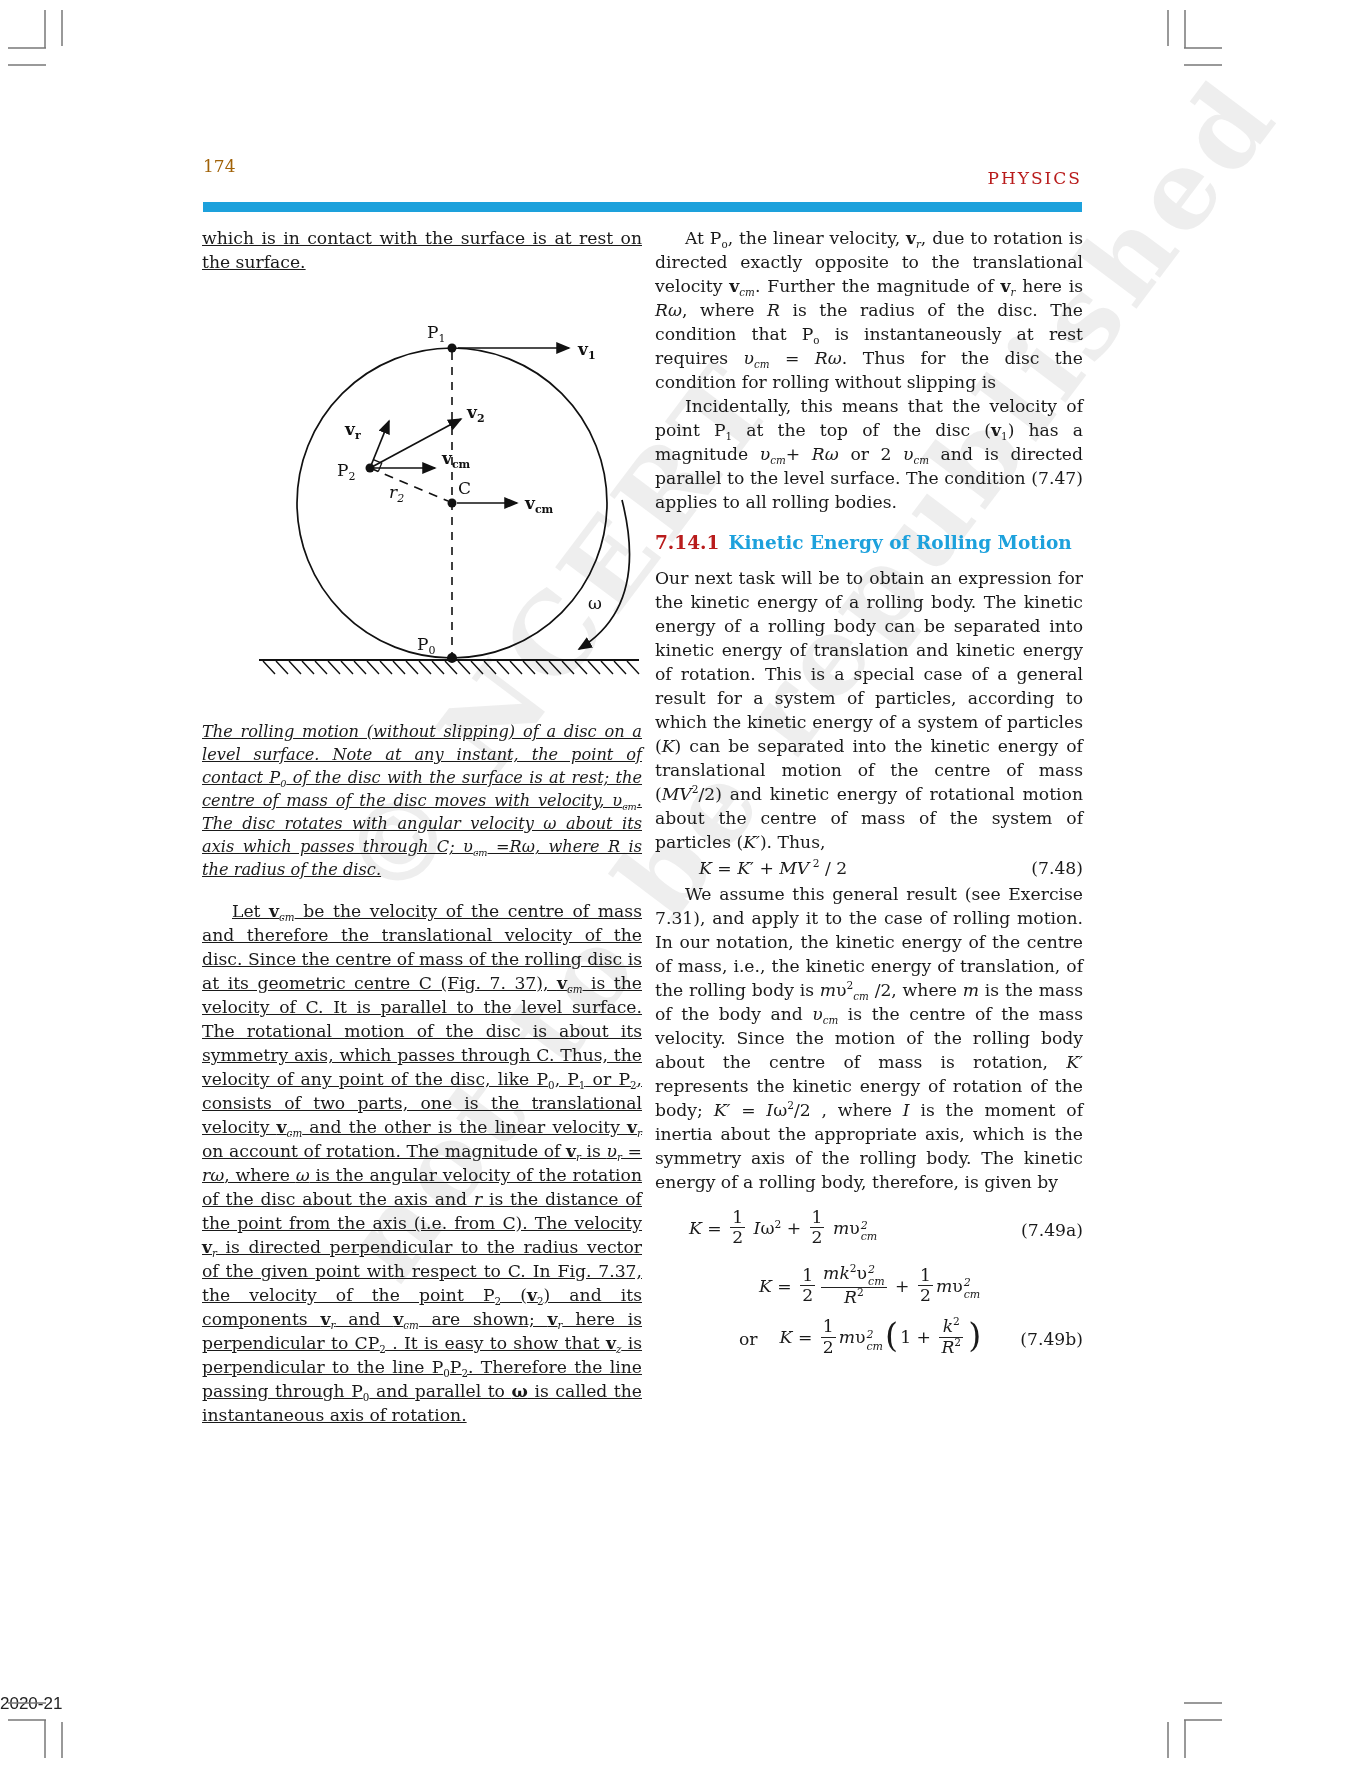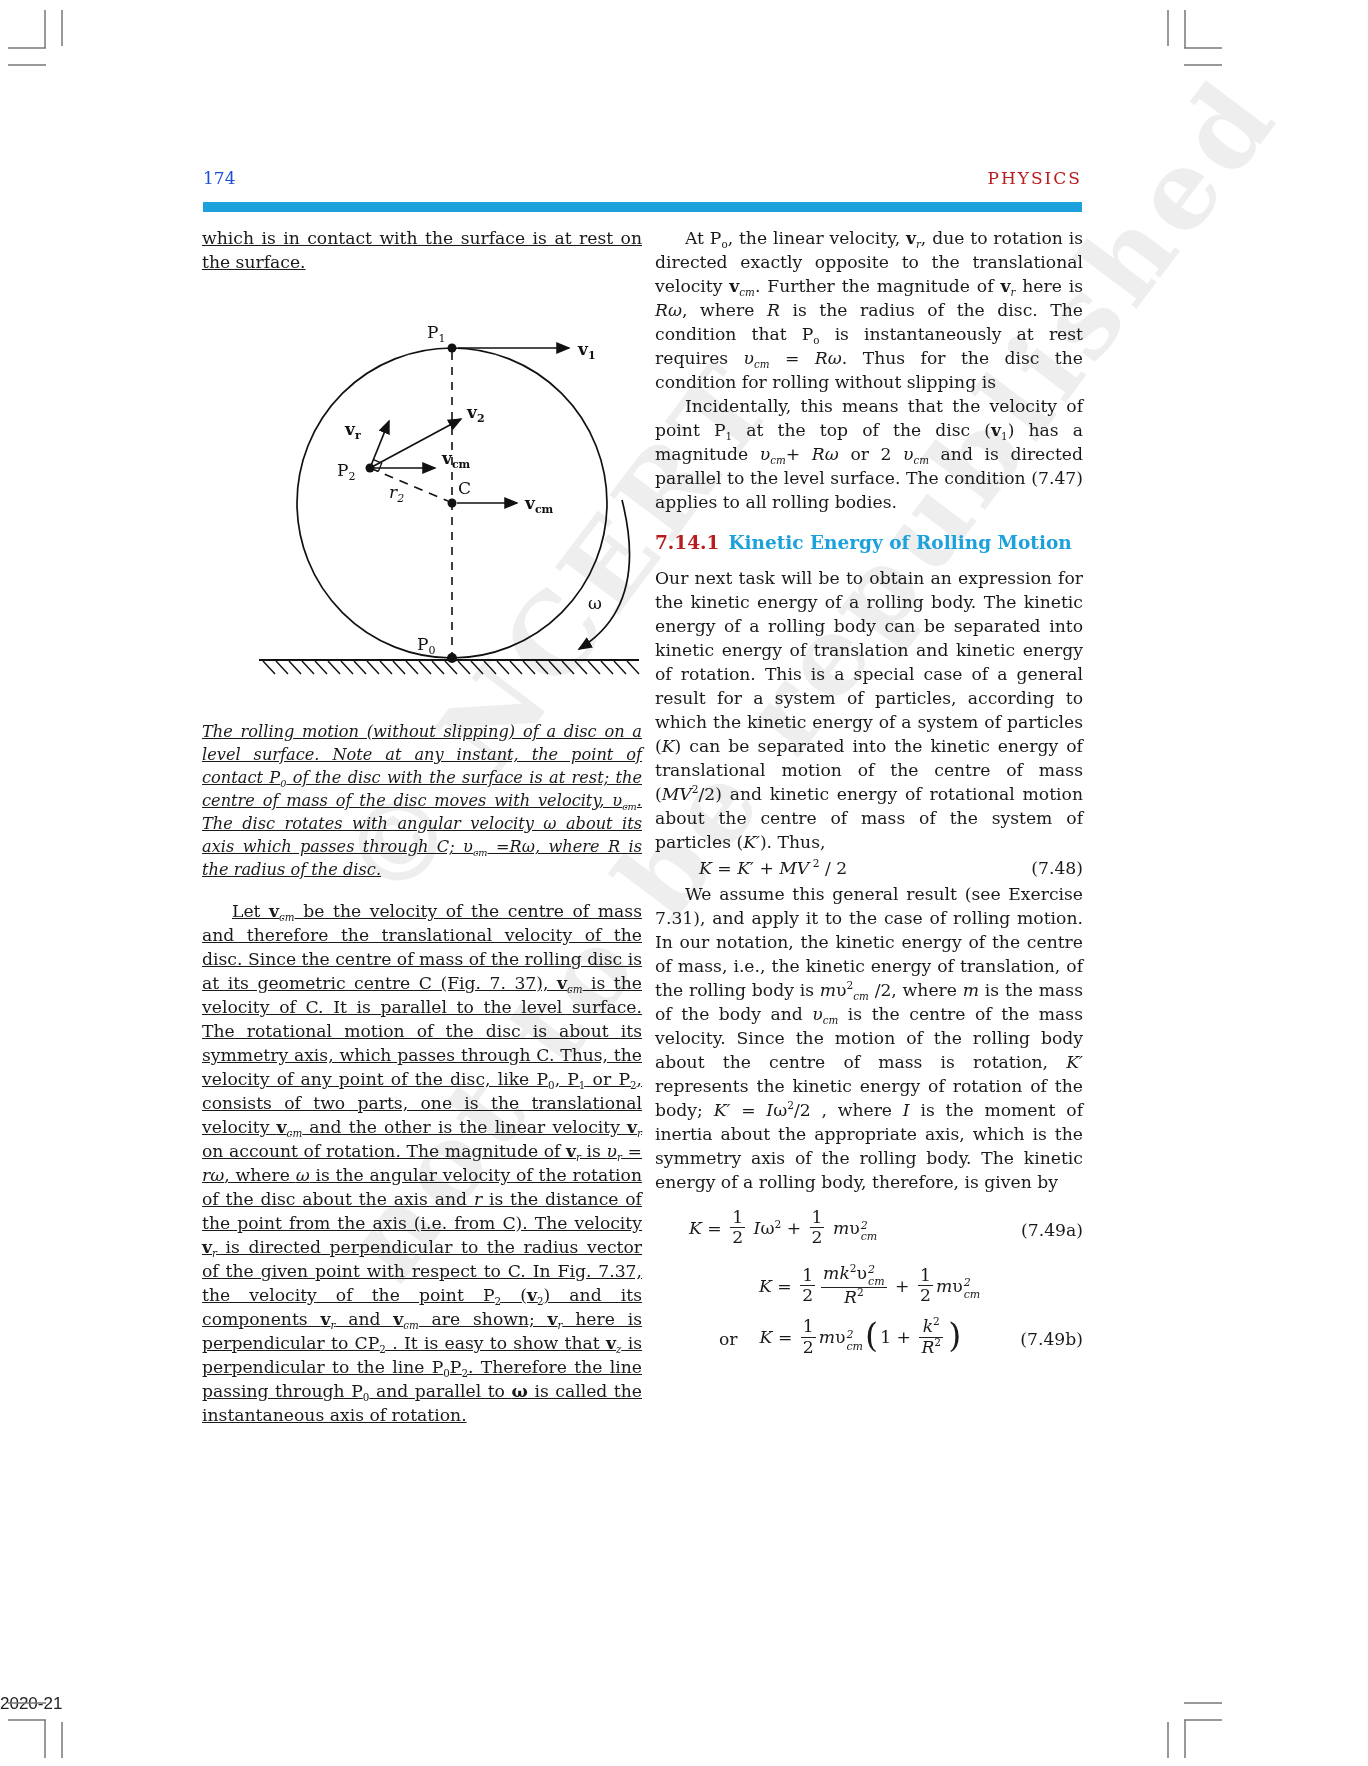--- a/index.html
+++ b/index.html
@@ -8,21 +8,21 @@
   
   .wm{position:absolute;left:30px;top:470px;width:1240px;z-index:0;
       transform:rotate(-53deg);transform-origin:50% 50%;text-align:center;
       color:rgba(90,90,90,0.10);pointer-events:none;}
   .wm div{font-size:108px;letter-spacing:8px;line-height:230px;white-space:nowrap;font-weight:bold;}
   
   .crop{position:absolute;width:70px;height:70px;z-index:2;}
   .crop svg{display:block;}
   .crop.tr{transform:scaleX(-1);} .crop.bl{transform:scaleY(-1);} .crop.br{transform:scale(-1,-1);}
   
-  .pg-num{position:absolute;left:203px;top:168px;font-size:17px;color:#1d4ed8;z-index:1;}
+  .pg-num{position:absolute;left:203px;top:156px;font-size:17px;color:#a16207;z-index:1;}
   .pg-head{position:absolute;right:286px;top:168px;font-size:17px;letter-spacing:2px;color:#b91c1c;z-index:1;}
   .blue-bar{position:absolute;left:203px;top:202px;width:879px;height:10px;background:#1da1dc;z-index:1;}
   
   .col{position:absolute;top:226px;z-index:1;font-size:17.2px;line-height:24px;text-align:justify;}
   .colL{left:202px;width:440px;text-decoration:underline;}
   .colR{left:655px;width:428px;}
   .col p{margin:0;}
   .ind{text-indent:30px;}
   sub{font-size:60%;line-height:0;}
   sup{font-size:62%;line-height:0;}
@@ -40,21 +40,21 @@
   
   .sechead{margin:16px 0 10px 0;font-size:18.5px;line-height:26px;font-weight:bold;text-align:left;}
   .sec-num{color:#b91c1c;margin-right:9px;}
   .sec-title{color:#1da1dc;}
   
   .eqrow{display:flex;align-items:center;text-align:left;}
   .eq747{margin:3px 0 3px 0;} .eq747 .eqbody{margin-left:40px;}
   .eq748{margin:2px 0 2px 0;} .eq748 .eqbody{margin-left:44px;}
   .eq749a{margin:16px 0 14px 0;} .eq749a .eqbody{margin-left:34px;}
   .eq749b1{margin:16px 0 4px 0;} .eq749b1 .eqbody{margin-left:104px;}
-  .eq749b2{margin:10px 0 0 0;} .eq749b2 .eqprefix{margin-left:64px;} .eq749b2 .eqbody{margin-left:22px;}
+  .eq749b2{margin:10px 0 0 0;} .eq749b2 .eqprefix{margin-left:84px;} .eq749b2 .eqbody{margin-left:22px;}
   .eqnum{margin-left:auto;}
   .frac{display:inline-block;vertical-align:middle;text-align:center;line-height:1.12;margin:0 3px;position:relative;top:-2px;}
   .fn{display:block;border-bottom:1.4px solid #222;padding:0 2px;}
   .fd{display:block;padding:0 2px;}
   .ss{display:inline-block;text-align:left;font-size:64%;line-height:1.05;vertical-align:-0.55em;margin-left:1px;font-style:italic;}
   .sst,.ssb{display:block;}
   .bigp{font-size:195%;vertical-align:middle;line-height:0;margin:0 2px;position:relative;top:-3px;font-weight:normal;}
   
   .footer{position:absolute;left:0;right:4px;top:1694px;
           font-family:"Liberation Sans","DejaVu Sans",sans-serif;font-size:17px;color:#222;z-index:1;}

